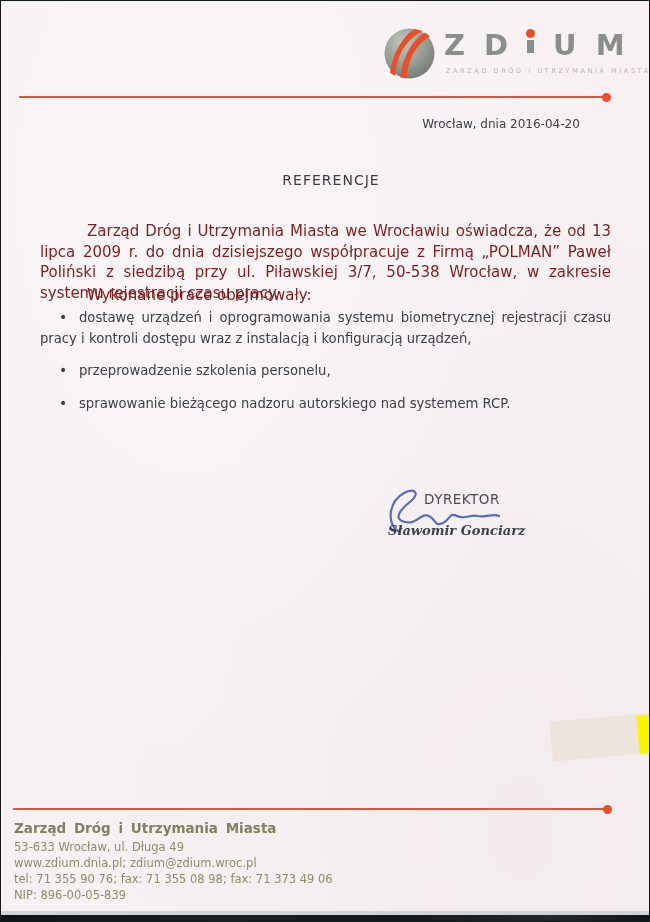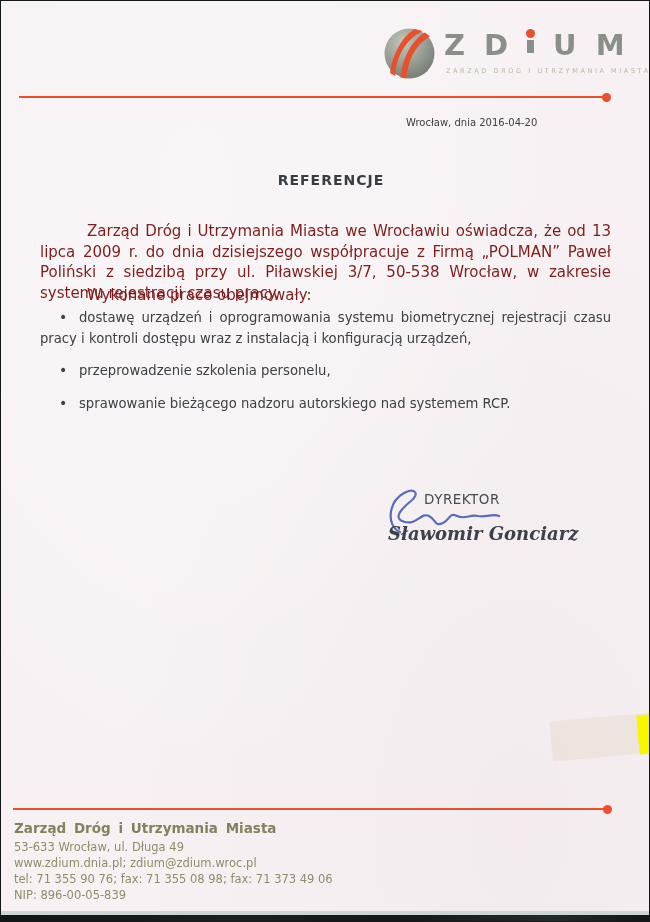--- a/index.html
+++ b/index.html
@@ -34,43 +34,43 @@
 
   
   .rule{position:absolute;height:2px;background:#ec4f2c;}
   .rule-top{left:18px;top:95px;width:586px;}
   .rule-bottom{left:12px;top:807px;width:592px;}
   .rule-dot{position:absolute;width:9px;height:9px;border-radius:50%;background:#ec4f2c;}
   .rule-dot-top{left:601px;top:91.5px;}
   .rule-dot-bottom{left:602px;top:803.5px;}
 
   
-  .dateline{position:absolute;left:405px;top:116px;width:190px;
-    font-size:10px;color:#3d4045;}
+  .dateline{position:absolute;left:405px;top:116px;width:190px;text-align:center;
+    font-size:12px;color:#3d4045;}
   .doc-title{position:absolute;left:0;top:171px;width:100%;text-align:center;
-    font-size:14px;font-weight:bold;letter-spacing:1px;color:#393c40;
+    font-size:14px;font-weight:normal;letter-spacing:1px;color:#393c40;
     padding-left:12px;box-sizing:border-box;}
   .para{position:absolute;left:39px;right:38px;margin:0;
     font-size:15px;line-height:20.5px;text-align:justify;color:#7f1d1d;}
   .p1{top:220px;text-indent:47px;}
   .works-intro{top:284px;text-indent:47px;text-align:left;}
   .bullets{position:absolute;left:39px;right:38px;top:307px;}
   .bullet-item{position:relative;margin:0 0 12px 0;
     font-size:13.2px;line-height:20.5px;text-align:justify;text-indent:39px;color:#3d4045;}
   .bullet-item .dot{position:absolute;left:19px;top:-1px;text-indent:0;font-size:14px;}
   .p2{top:404px;text-indent:47px;line-height:21.5px;}
 
   
   .signature{position:absolute;left:383px;top:485px;width:150px;height:60px;}
   .sig-role{position:absolute;left:40px;top:5px;font-size:13.5px;color:#474b52;
     letter-spacing:0.5px;}
   .sig-flourish{position:absolute;left:0;top:0;width:150px;height:52px;}
   .sig-name{position:absolute;left:4px;top:37px;white-space:nowrap;
     font-family:"DejaVu Serif","Liberation Serif",serif;font-style:italic;
-    font-weight:bold;font-size:18px;color:#3c414b;}
+    font-weight:bold;font-size:13px;color:#3c414b;}
 
   
   .tape{position:absolute;left:550px;top:716px;width:104px;height:40px;
     background:rgba(232,221,206,.55);transform:rotate(-5deg);}
   .tape-yellow{position:absolute;left:637px;top:714px;width:13px;height:39px;
     background:#f9f700;transform:rotate(-5deg);}
 
   
   .footer{position:absolute;left:13px;top:819px;color:#8d8d68;}
   .footer-company{font-size:13.5px;font-weight:bold;color:#82825c;

